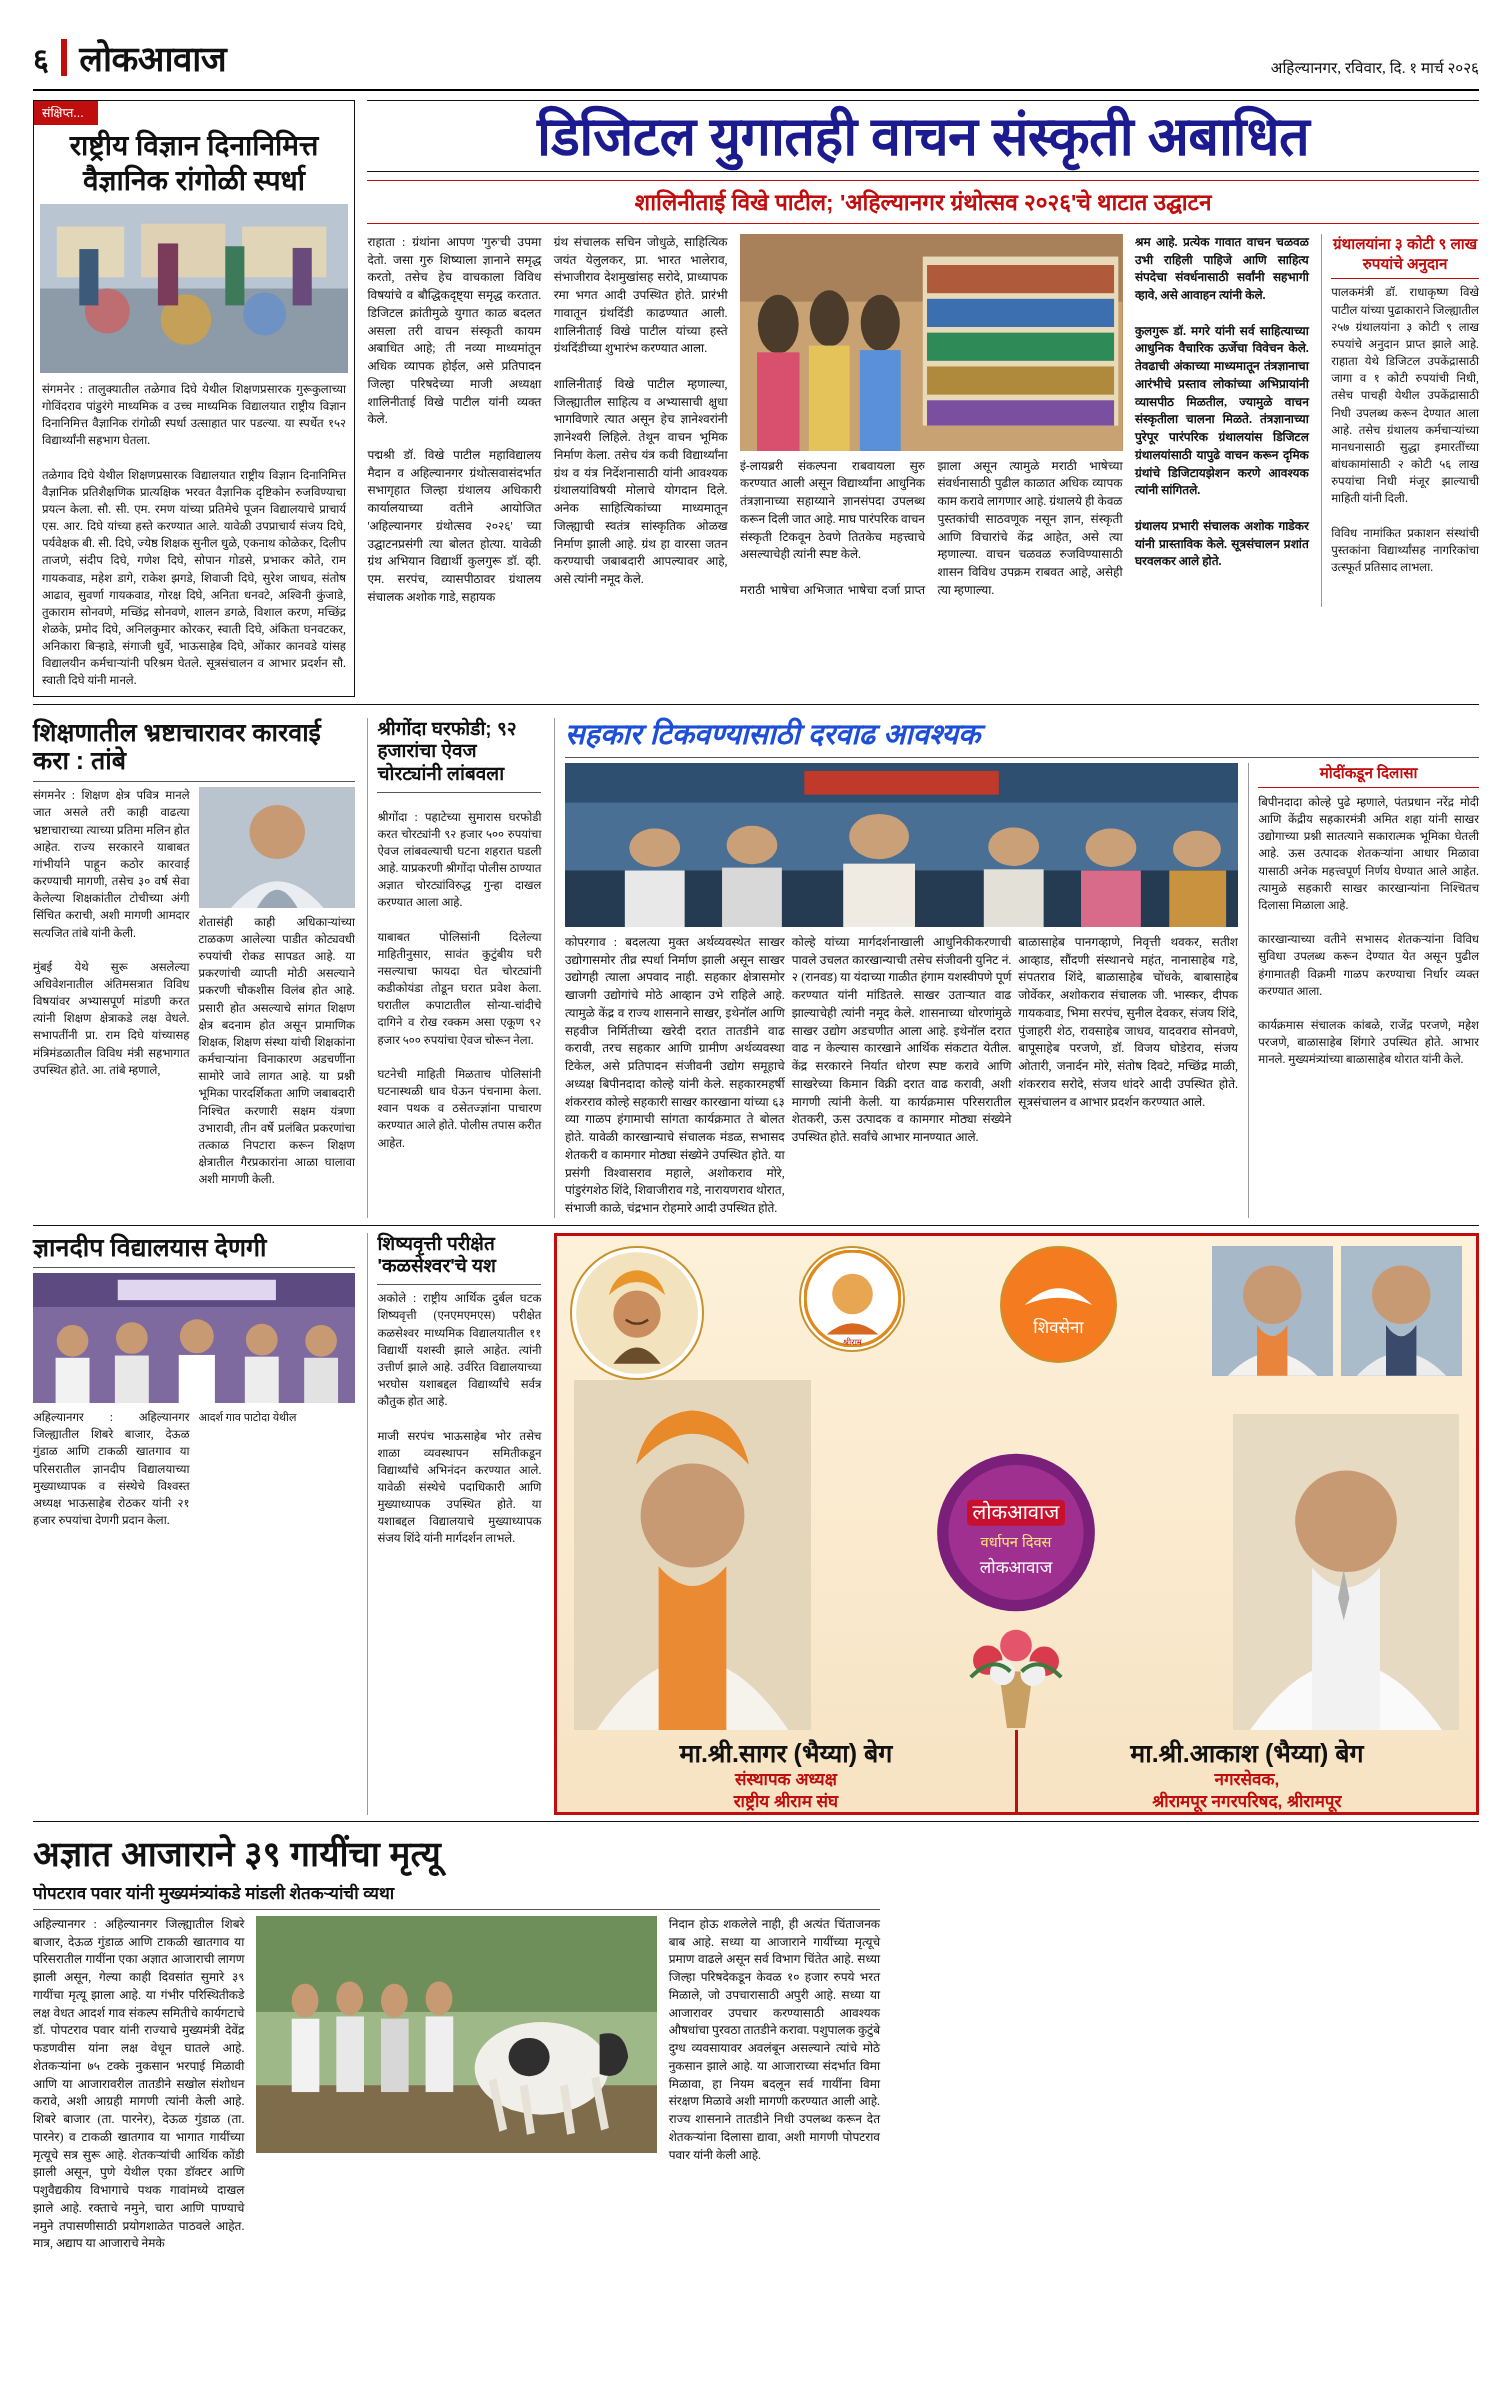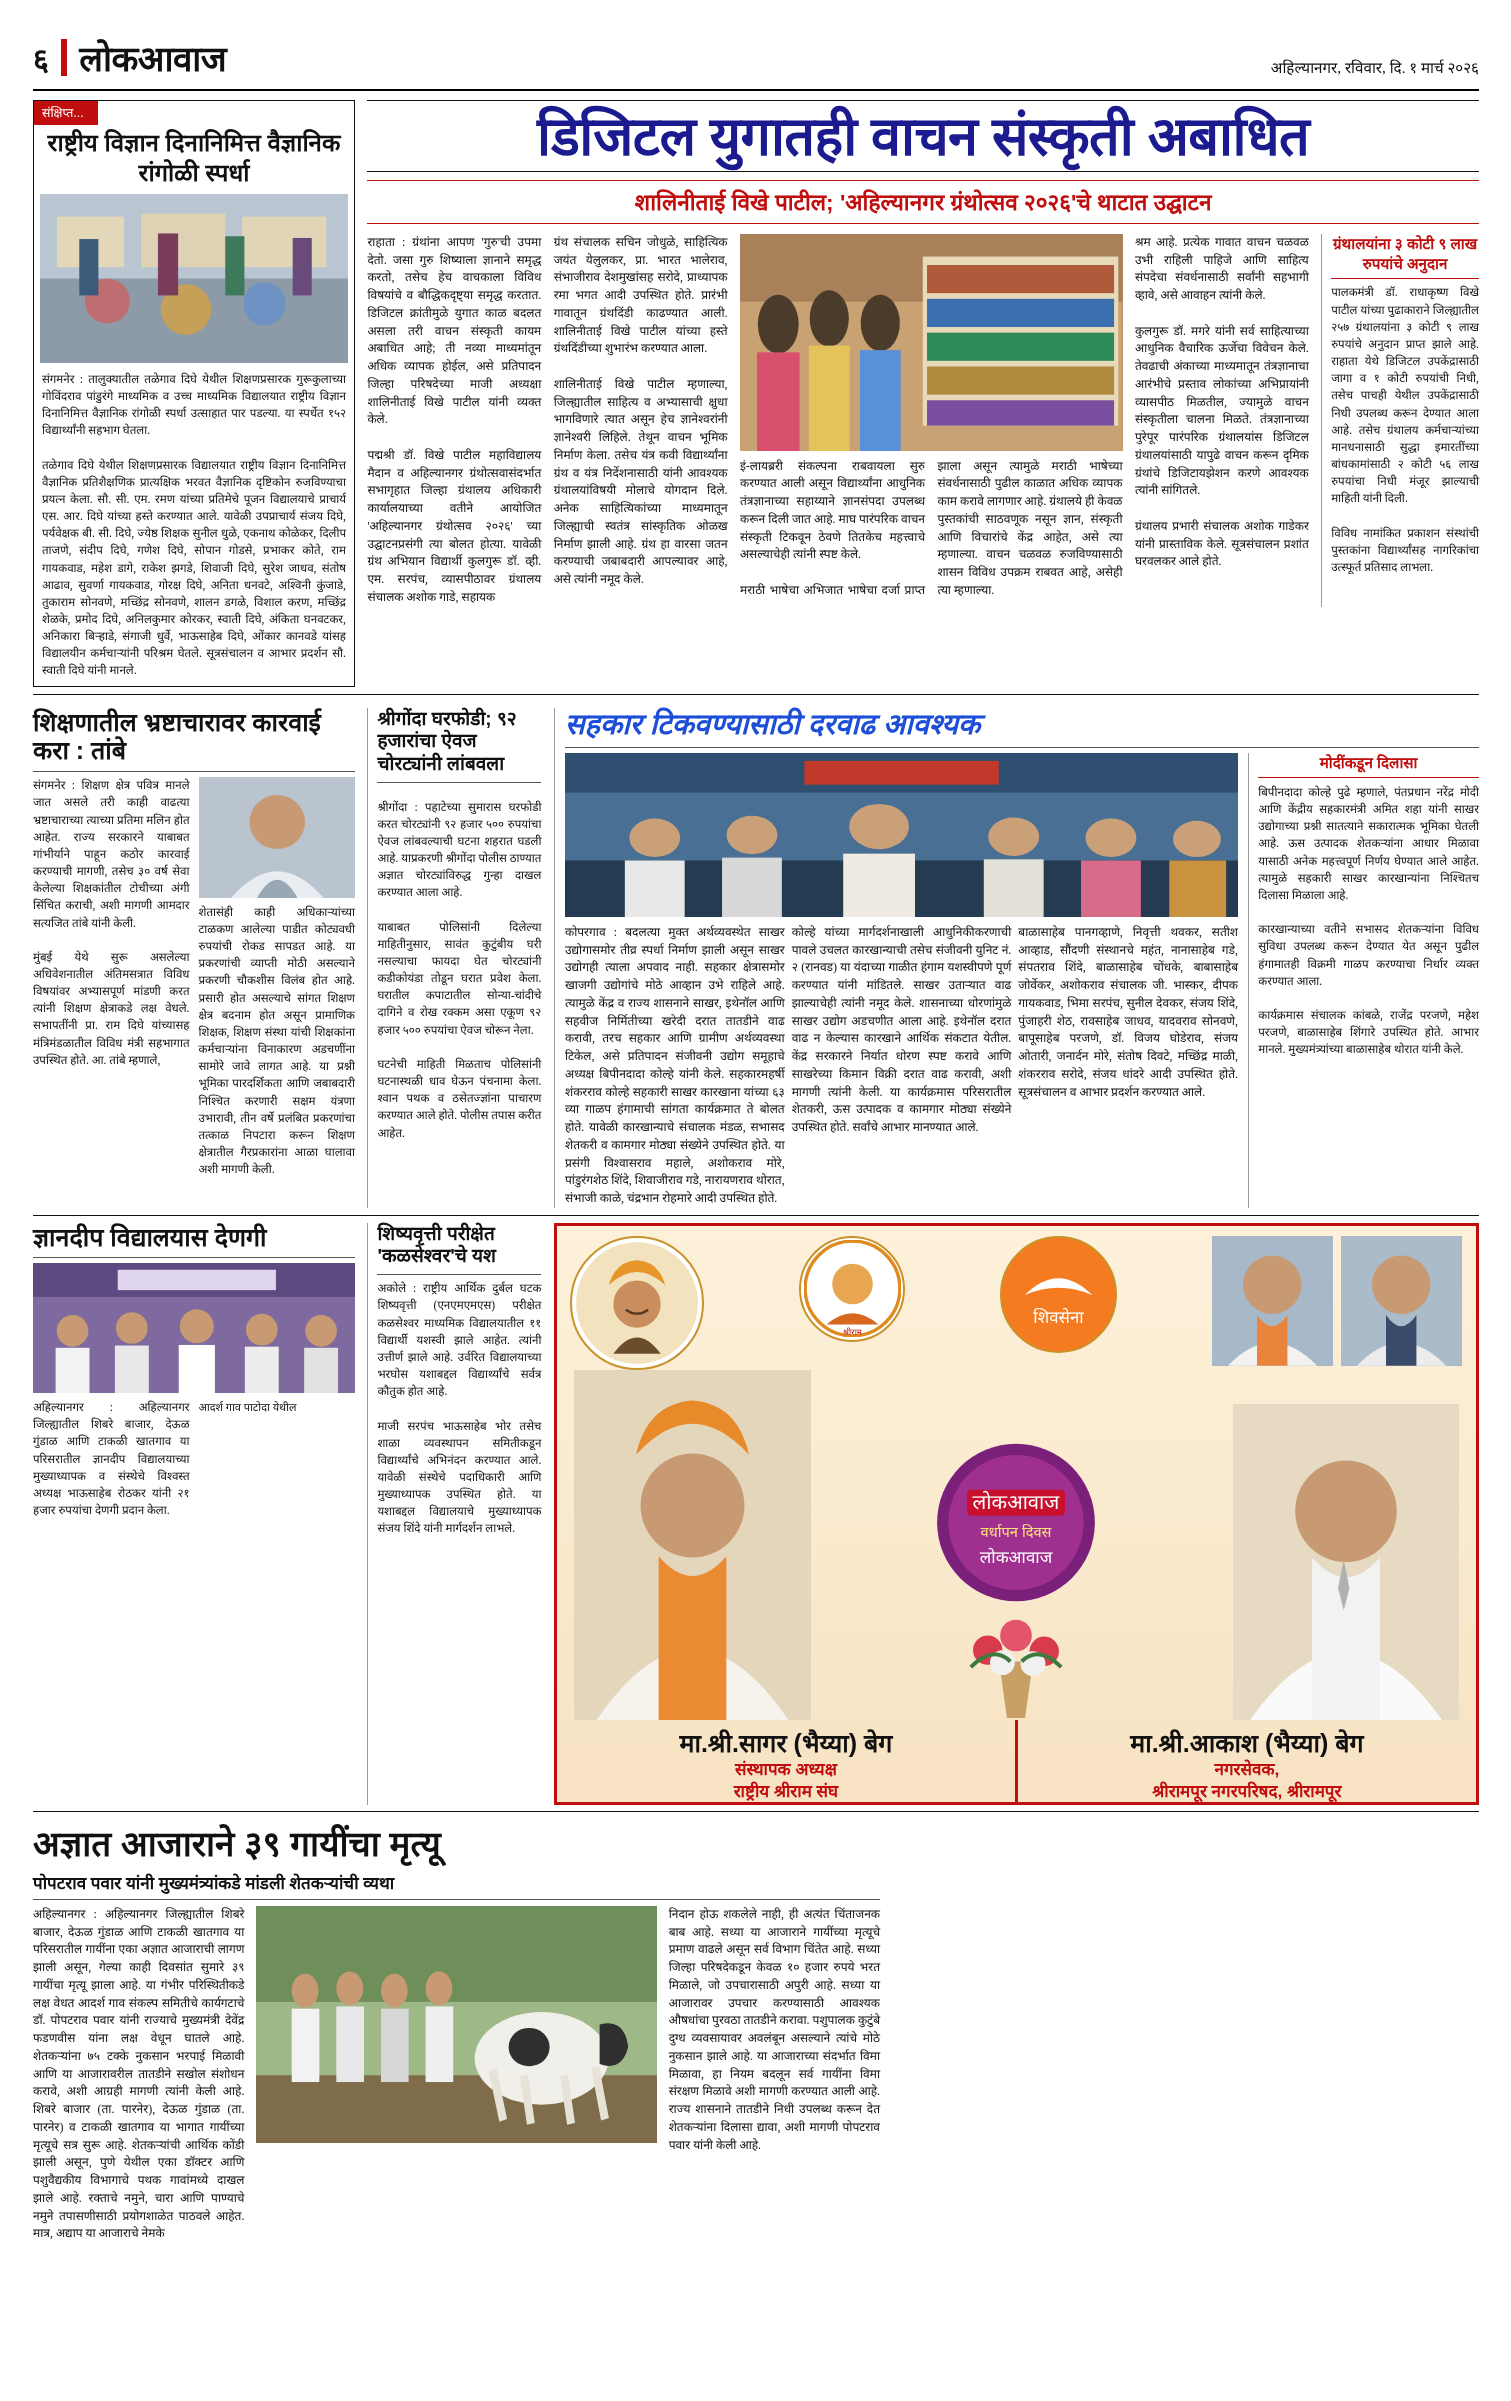--- a/index.html
+++ b/index.html
@@ -22,21 +22,21 @@
   .ph.blue{background:linear-gradient(150deg,#5b7fa6 0%,#a8c0d6 50%,#3e5e80 100%);}
   .ph.stage{background:linear-gradient(150deg,#7d5fa0 0%,#c0aad4 45%,#5c4578 100%);}
   .ph.rangoli{background:linear-gradient(150deg,#8fb0c9 0%,#d8dfe6 45%,#7e96ae 100%);}
   
   .col-text{font-size:12px;line-height:1.48;text-align:justify;color:#111;font-family:"Liberation Serif",serif;hyphens:auto;}
   
   .top-wrap{display:flex;gap:12.4px;margin-top:9px;}
   .left-box{width:322px;flex:0 0 322px;}
   .sankshipt{border:1.1px solid #111;padding:0 0 6.8px 0;}
   .sankshipt-tag{background:#c00d0d;color:#fff;display:inline-block;font-size:12.4px;padding:2.8px 14.7px 4px 8px;font-family:"Liberation Sans",sans-serif;}
-  .sankshipt h2{margin:3.4px 8px 5.6px 8px;font-size:24px;line-height:1.25;font-weight:bold;text-align:center;font-family:"Liberation Sans",sans-serif;}
+  .sankshipt h2{margin:3.4px 8px 5.6px 8px;font-size:28px;line-height:1.25;font-weight:bold;text-align:center;font-family:"Liberation Sans",sans-serif;}
   .main-head-wrap{flex:1 1 auto;}
   .bigline{border-top:1.7px solid #111;border-bottom:1.7px solid #111;padding:5.6px 0;}
   h1.headline{margin:0;font-size:54px;line-height:1.08;font-weight:bold;text-align:center;color:#1b1b8f;letter-spacing:-0.6px;font-family:"Liberation Sans",sans-serif;}
   .subhead{margin-top:8px;background:#fff;border-top:1.7px solid #c00d0d;border-bottom:1.7px solid #c00d0d;padding:5.6px 0;text-align:center;font-size:22.6px;font-weight:bold;color:#c00d0d;font-family:"Liberation Sans",sans-serif;}
   .three-col{display:flex;gap:12.4px;margin-top:10.2px;}
   .tc{flex:1;}
   .sidebar-red-head{color:#c00d0d;font-weight:bold;font-size:15.2px;line-height:1.3;text-align:center;border-bottom:0.6px solid #c00d0d;padding-bottom:4.5px;margin-bottom:5.6px;font-family:"Liberation Sans",sans-serif;}
   
   .sec-head{font-size:29px;font-weight:bold;line-height:1.15;color:#111;font-family:"Liberation Sans",sans-serif;}
   .sec-head.red{color:#1d4ed8;font-style:italic;}
@@ -138,21 +138,21 @@
                 <ellipse cx="330" cy="158" rx="46" ry="50"></ellipse>
                 <rect x="282" y="206" width="96" height="179" fill="#5a8fd9"></rect>
               </g>
             </svg>
           </div>
           <div class="col-text" style="white-space:pre-line;margin-top:6.8px;column-count:2;column-gap:12.4px;">इं-लायब्ररी संकल्पना राबवायला सुरु करण्यात आली असून विद्यार्थ्यांना आधुनिक तंत्रज्ञानाच्या सहाय्याने ज्ञानसंपदा उपलब्ध करून दिली जात आहे. माघ पारंपरिक वाचन संस्कृती टिकवून ठेवणे तितकेच महत्त्वाचे असल्याचेही त्यांनी स्पष्ट केले.
 
 मराठी भाषेचा अभिजात भाषेचा दर्जा प्राप्त झाला असून त्यामुळे मराठी भाषेच्या संवर्धनासाठी पुढील काळात अधिक व्यापक काम करावे लागणार आहे. ग्रंथालये ही केवळ पुस्तकांची साठवणूक नसून ज्ञान, संस्कृती आणि विचारांचे केंद्र आहेत, असे त्या म्हणाल्या. वाचन चळवळ रुजविण्यासाठी शासन विविध उपक्रम राबवत आहे, असेही त्या म्हणाल्या.</div>
         </div>
         <div class="tc">
-          <div class="col-text" style="white-space:pre-line;">श्रम आहे. प्रत्येक गावात वाचन चळवळ उभी राहिली पाहिजे आणि साहित्य संपदेचा संवर्धनासाठी सर्वांनी सहभागी व्हावे, असे आवाहन त्यांनी केले.
+          <div class="col-text" style="white-space:pre-line;font-weight:bold;">श्रम आहे. प्रत्येक गावात वाचन चळवळ उभी राहिली पाहिजे आणि साहित्य संपदेचा संवर्धनासाठी सर्वांनी सहभागी व्हावे, असे आवाहन त्यांनी केले.
 
 कुलगुरू डॉ. मगरे यांनी सर्व साहित्याच्या आधुनिक वैचारिक ऊर्जेचा विवेचन केले. तेवढाची अंकाच्या माध्यमातून तंत्रज्ञानाचा आरंभीचे प्रस्ताव लोकांच्या अभिप्रायांनी व्यासपीठ मिळतील, ज्यामुळे वाचन संस्कृतीला चालना मिळते. तंत्रज्ञानाच्या पुरेपूर पारंपरिक ग्रंथालयांस डिजिटल ग्रंथालयांसाठी यापुढे वाचन करून दृमिक ग्रंथांचे डिजिटायझेशन करणे आवश्यक त्यांनी सांगितले.
 
 ग्रंथालय प्रभारी संचालक अशोक गाडेकर यांनी प्रास्ताविक केले. सूत्रसंचालन प्रशांत घरवलकर आले होते.</div>
         </div>
         <div class="tc" style="flex:.85;border-left:0.6px solid #999;padding-left:9px;">
           <div class="sidebar-red-head">ग्रंथालयांना ३ कोटी ९ लाख रुपयांचे अनुदान</div>
           <div class="col-text" style="white-space:pre-line;font-size:11.6px;">पालकमंत्री डॉ. राधाकृष्ण विखे पाटील यांच्या पुढाकाराने जिल्ह्यातील २५७ ग्रंथालयांना ३ कोटी ९ लाख रुपयांचे अनुदान प्राप्त झाले आहे. राहाता येथे डिजिटल उपकेंद्रासाठी जागा व १ कोटी रुपयांची निधी, तसेच पाचही येथील उपकेंद्रासाठी निधी उपलब्ध करून देण्यात आला आहे. तसेच ग्रंथालय कर्मचाऱ्यांच्या मानधनासाठी सुद्धा इमारतींच्या बांधकामांसाठी २ कोटी ५६ लाख रुपयांचा निधी मंजूर झाल्याची माहिती यांनी दिली.
 
 विविध नामांकित प्रकाशन संस्थांची पुस्तकांना विद्यार्थ्यांसह नागरिकांचा उत्स्फूर्त प्रतिसाद लाभला.</div>

